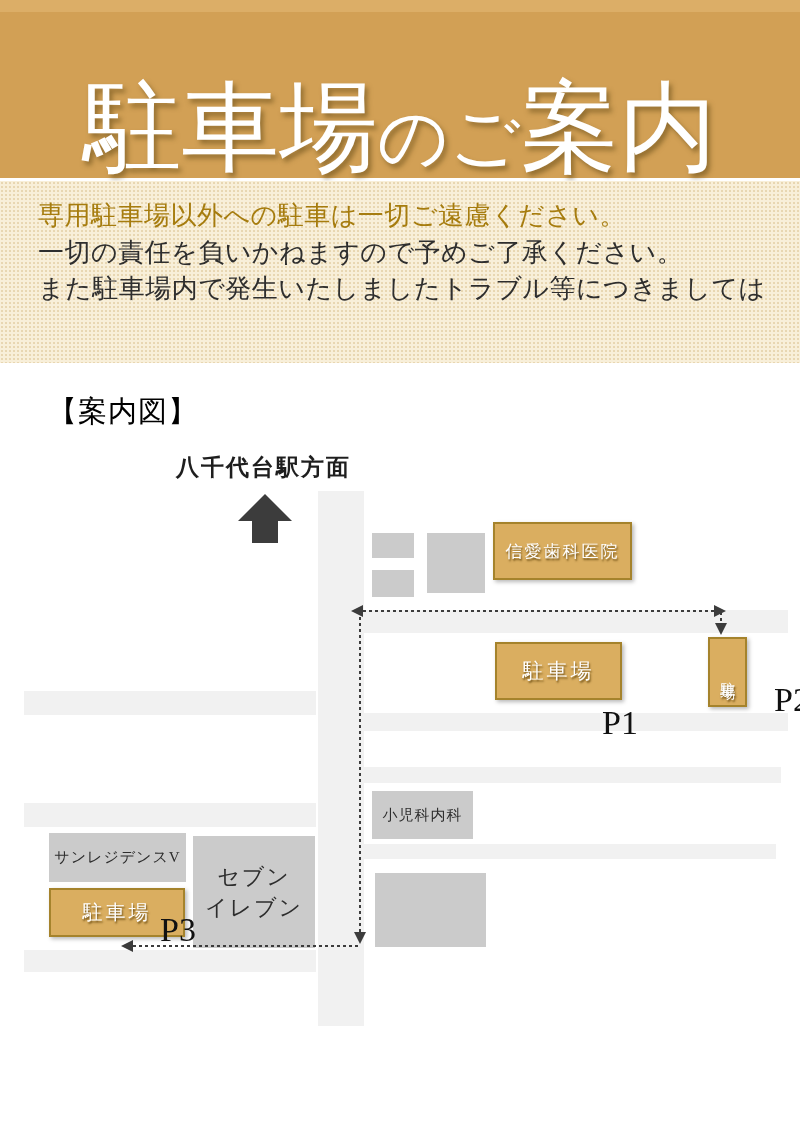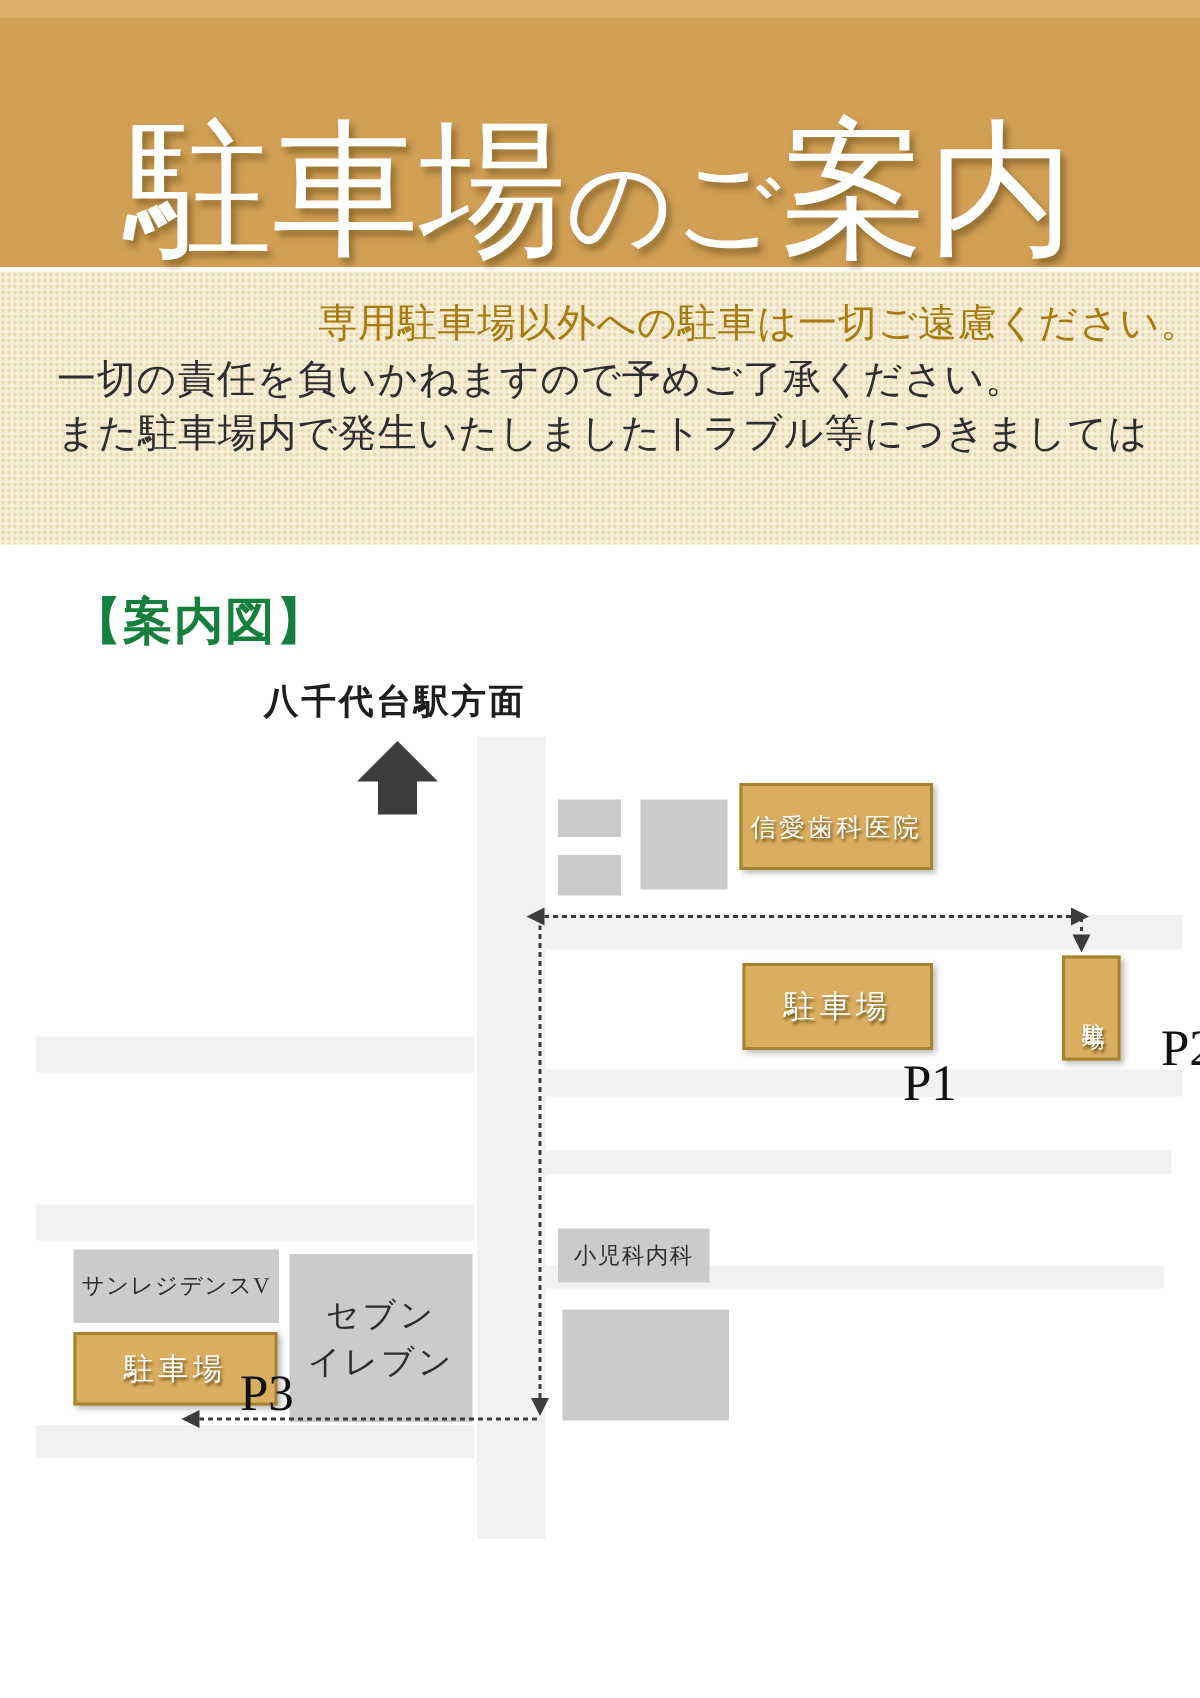--- a/index.html
+++ b/index.html
@@ -18,53 +18,53 @@
   .t-small{font-size:70px;line-height:0;color:#fff;text-shadow:3px 4px 5px rgba(104,77,24,.6);}
   
   .notice{
     position:absolute;left:0;top:181px;width:800px;height:182px;
     background-color:#f8efd9;
     background-image:radial-gradient(rgba(205,175,115,.38) 1px,transparent 1.3px);
     background-size:4px 4px;
     box-sizing:border-box;padding:17px 0 0 38px;
     font-size:26px;line-height:36.5px;letter-spacing:.5px;color:#2e2e2e;
   }
-  .notice .warn{color:#a67c0e;text-align:right;}
+  .notice .warn{color:#a67c0e;}
   
-  .map-title{position:absolute;left:48px;top:392px;font-size:33px;font-weight:bold;color:#15803d;letter-spacing:1px;}
+  .map-title{position:absolute;left:48px;top:392px;font-size:29px;font-weight:normal;color:#000000;letter-spacing:1px;}
   .station-label{position:absolute;left:176px;top:452px;font-size:23px;color:#1e1e1e;letter-spacing:2px;font-weight:bold;}
   .up-arrow-head{position:absolute;left:238px;top:494px;width:0;height:0;
     border-left:27px solid transparent;border-right:27px solid transparent;border-bottom:27px solid #3c3c3c;}
   .up-arrow-stem{position:absolute;left:252px;top:519px;width:26px;height:24px;background:#3c3c3c;}
   
   .road{position:absolute;background:#f1f1f1;}
   .road-v   {left:318px;top:491px;width:46px;height:535px;}
   .road-r1  {left:364px;top:610px;width:424px;height:23px;}
   .road-r2  {left:364px;top:713px;width:424px;height:18px;}
   .road-r3  {left:364px;top:767px;width:417px;height:16px;}
   .road-r4  {left:364px;top:844px;width:412px;height:15px;}
   .road-l1  {left:24px;top:691px;width:292px;height:24px;}
   .road-l2  {left:24px;top:803px;width:292px;height:24px;}
   .road-l3  {left:24px;top:950px;width:292px;height:22px;}
   
   .gbld{position:absolute;background:#cbcbcb;display:flex;align-items:center;justify-content:center;
         color:#2d2d2d;text-align:center;}
   .g1{left:372px;top:533px;width:42px;height:25px;}
   .g2{left:372px;top:570px;width:42px;height:27px;}
   .g3{left:427px;top:533px;width:58px;height:60px;}
-  .g-ped{left:372px;top:791px;width:101px;height:36px;font-size:15px;letter-spacing:1px;margin-top:28px;}
+  .g-ped{left:372px;top:791px;width:101px;height:48px;font-size:15px;letter-spacing:1px;}
   .g-un{left:375px;top:873px;width:111px;height:74px;}
   .g-sun{left:49px;top:833px;width:137px;height:49px;font-size:15px;letter-spacing:1px;}
   .g-seven{left:193px;top:836px;width:122px;height:112px;font-size:22px;line-height:31px;letter-spacing:2px;}
   
   .tbld{position:absolute;background:#daae60;border:2px solid #a5832c;box-sizing:border-box;
         display:flex;align-items:center;justify-content:center;color:#fff;
         box-shadow:2px 2px 4px rgba(0,0,0,.28);
         text-shadow:1px 2px 2px rgba(92,62,6,.85);}
-  .b-dental{left:493px;top:522px;width:129px;height:58px;font-size:17px;letter-spacing:2px;}
+  .b-dental{left:493px;top:522px;width:139px;height:58px;font-size:17px;letter-spacing:2px;}
   .b-p1{left:495px;top:642px;width:127px;height:58px;font-size:21px;letter-spacing:3px;}
   .b-p2{left:708px;top:637px;width:39px;height:70px;font-size:15px;}
   .b-p2 .vtext{writing-mode:vertical-rl;letter-spacing:2px;}
   .b-p3{left:49px;top:888px;width:136px;height:49px;font-size:20px;letter-spacing:3px;}
   
   .ptag{position:absolute;font-size:34px;color:#111;font-family:"Liberation Serif","DejaVu Serif",serif;}
   .ptag-1{left:602px;top:704px;}
   .ptag-2{left:740px;top:681px;margin-left:34px;}
   .ptag-3{left:160px;top:911px;}
   

